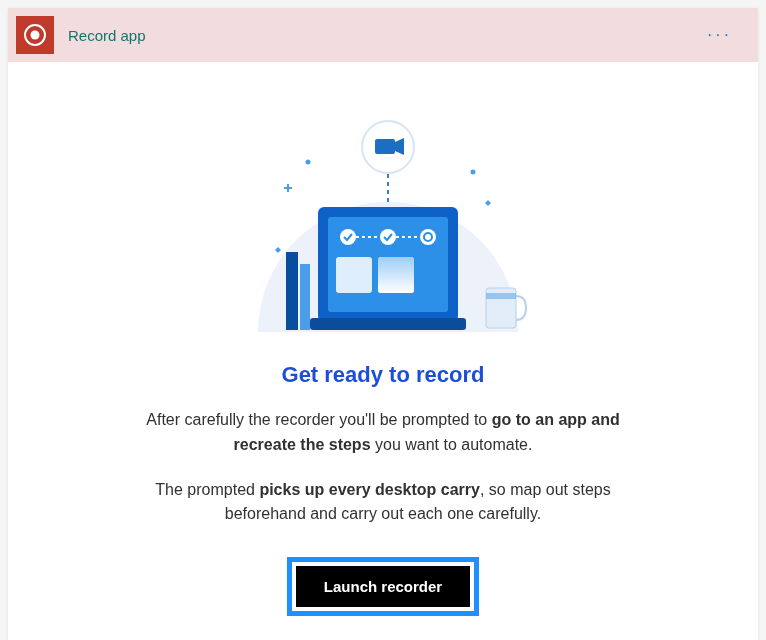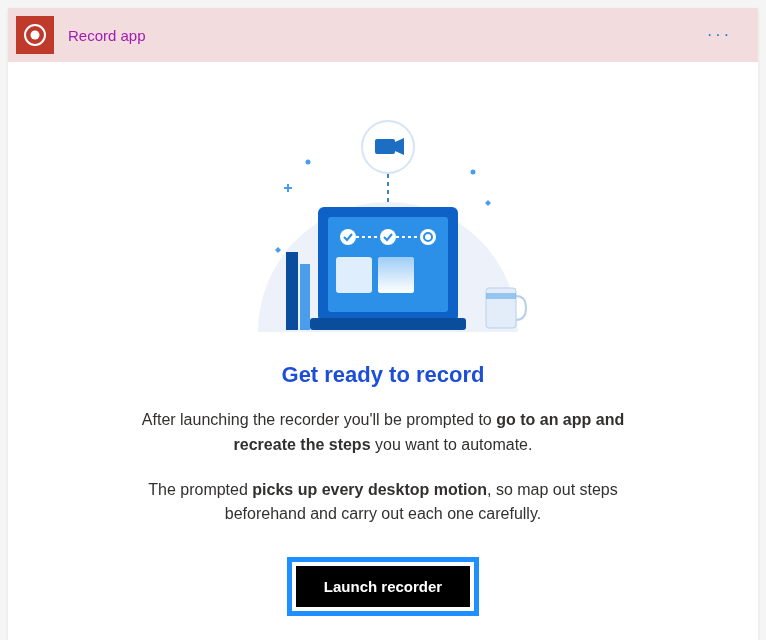--- a/index.html
+++ b/index.html
@@ -32,21 +32,21 @@
       width: 38px;
       height: 38px;
       background: #c03a2b;
       display: flex;
       align-items: center;
       justify-content: center;
       margin-right: 14px;
     }
     .header-title {
       font-size: 15px;
-      color: #a21caf;
+      color: #0f766e;
       font-weight: 400;
     }
     .more-dots {
       position: absolute;
       right: 26px;
       color: #0078d4;
       font-size: 16px;
       letter-spacing: 3px;
       cursor: pointer;
     }
@@ -157,24 +157,24 @@
             <stop offset="0%" stop-color="#9ecdf6"></stop>
             <stop offset="100%" stop-color="#ffffff"></stop>
           </linearGradient>
         </defs>
       </svg>
     </div>
 
     <h2 class="title">Get ready to record</h2>
 
     <p class="description">
-      <span>After launching the recorder you'll be prompted to </span><strong>go to an app and recreate the steps</strong><span> you want to automate.</span>
+      <span>After carefully the recorder you'll be prompted to </span><strong>go to an app and recreate the steps</strong><span> you want to automate.</span>
     </p>
 
     <p class="description">
-      <span>The prompted </span><strong>picks up every desktop motion</strong><span>, so map out steps beforehand and carry out each one carefully.</span>
+      <span>The prompted </span><strong>picks up every desktop carry</strong><span>, so map out steps beforehand and carry out each one carefully.</span>
     </p>
 
     <div class="launch-btn-wrap">
       <button class="launch-btn">Launch recorder</button>
     </div>
   </div>
 </div>
 
 </body></html>

